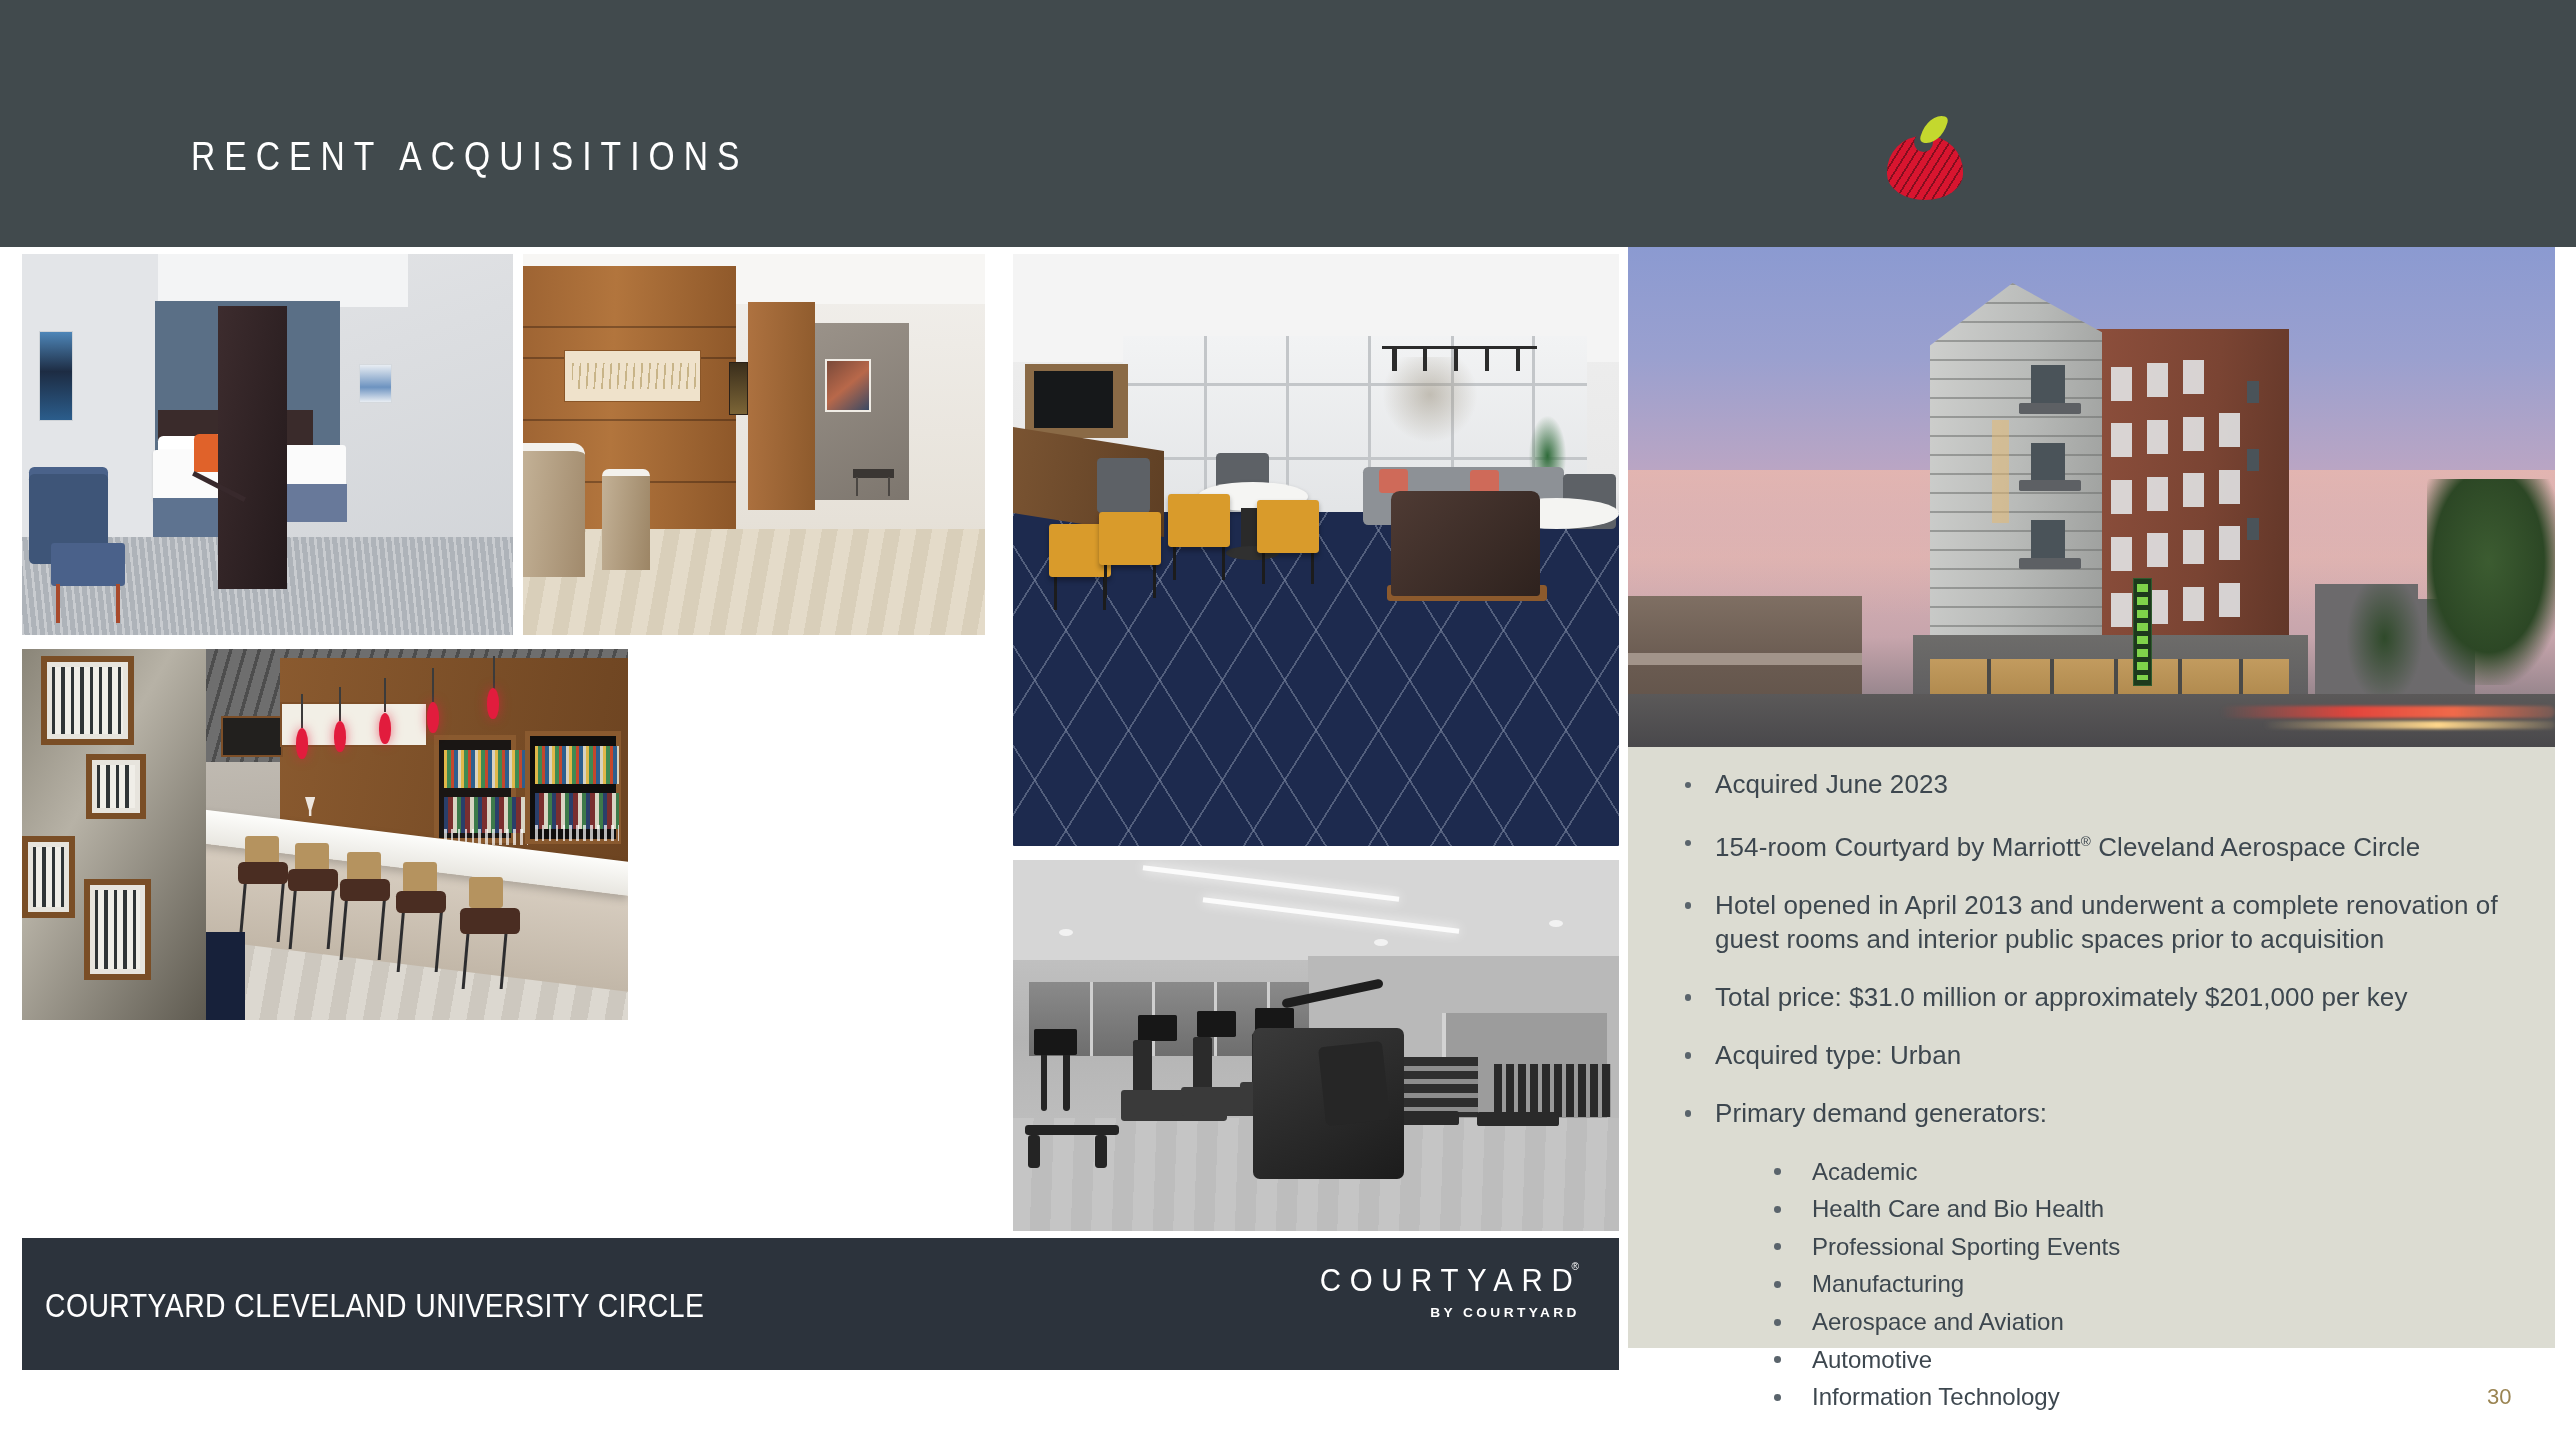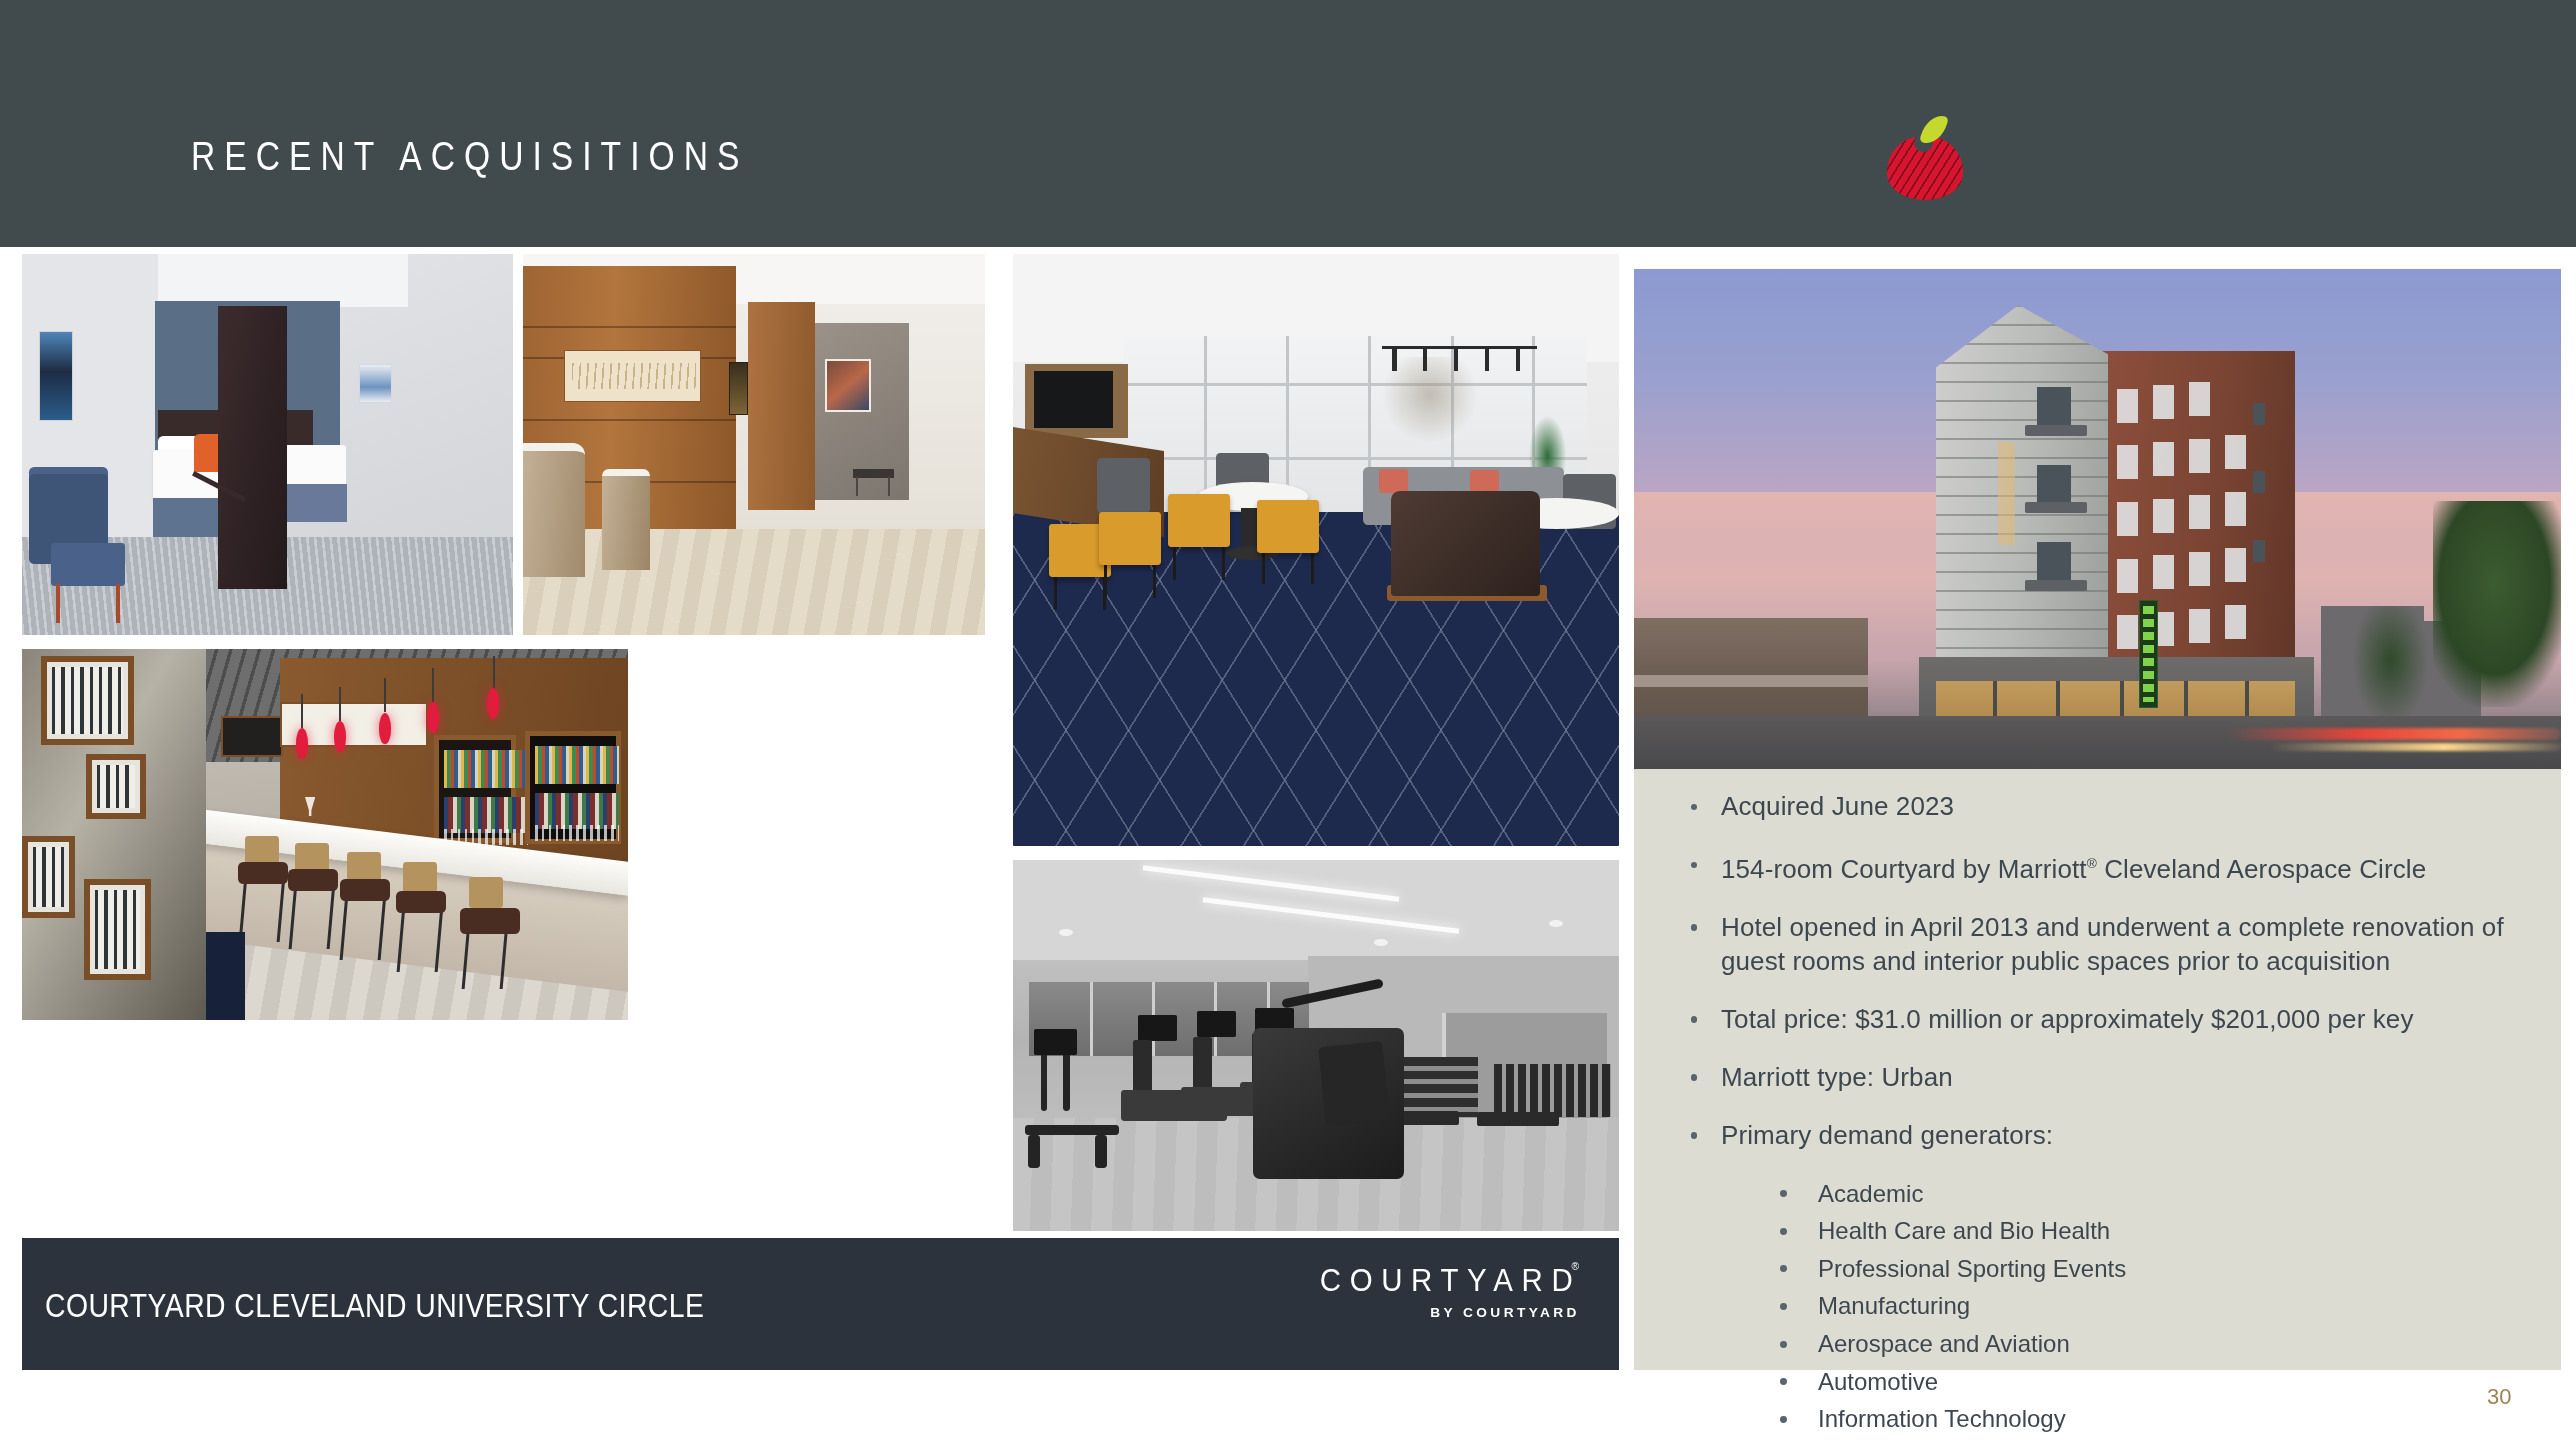--- a/index.html
+++ b/index.html
@@ -296,23 +296,22 @@
     font-size:11px; color:#ffffff;
   }
   .cy-sub {
     position:absolute; right:5.2px; top:43px;
     font-size:13.7px; font-weight:700; color:#ffffff;
     letter-spacing:3.4px; white-space:nowrap;
   }
 
   
   .right-panel {
-    position:absolute; left:1628px; top:269px; width:927px; height:1101px;
+    position:absolute; left:1628px; top:247px; width:927px; height:1101px;
     background:#dcdcd2;
-    margin-left:6px;
   }
   .hotel-photo {
     position:absolute; left:0; top:0; width:927px; height:500px;
     overflow:hidden;
     background:linear-gradient(180deg,
       #8b9ad1 0%, #9aa0cf 22%, #b9a5c4 44%, #d7b0b4 62%, #c7a5ac 78%, #6e6a72 100%);
   }
   .hp-sky-glow { position:absolute; left:0; top:223px; width:927px; height:146px;
     background:linear-gradient(180deg,rgba(240,186,170,.75),rgba(190,150,160,0)); }
   .hp-tower-grey {
@@ -702,21 +701,21 @@
 
   <div class="bullets">
     <div class="b-item">Acquired June 2023</div>
 
     <div class="b-item">
       <span>154-room Courtyard by Marriott</span><sup>®</sup><span> Cleveland Aerospace Circle</span>
     </div>
 
     <div class="b-item">Hotel opened in April 2013 and underwent a complete renovation of guest rooms and interior public spaces prior to acquisition</div>
     <div class="b-item">Total price: $31.0 million or approximately $201,000 per key</div>
-    <div class="b-item">Marriott type: Urban</div>
+    <div class="b-item">Acquired type: Urban</div>
 
     <div class="b-item">Primary demand generators:</div>
     <div class="sub-list">
       <div class="b-sub">Academic</div>
       <div class="b-sub">Health Care and Bio Health</div>
       <div class="b-sub">Professional Sporting Events</div>
       <div class="b-sub">Manufacturing</div>
       <div class="b-sub">Aerospace and Aviation</div>
       <div class="b-sub">Automotive</div>
       <div class="b-sub">Information Technology</div>

